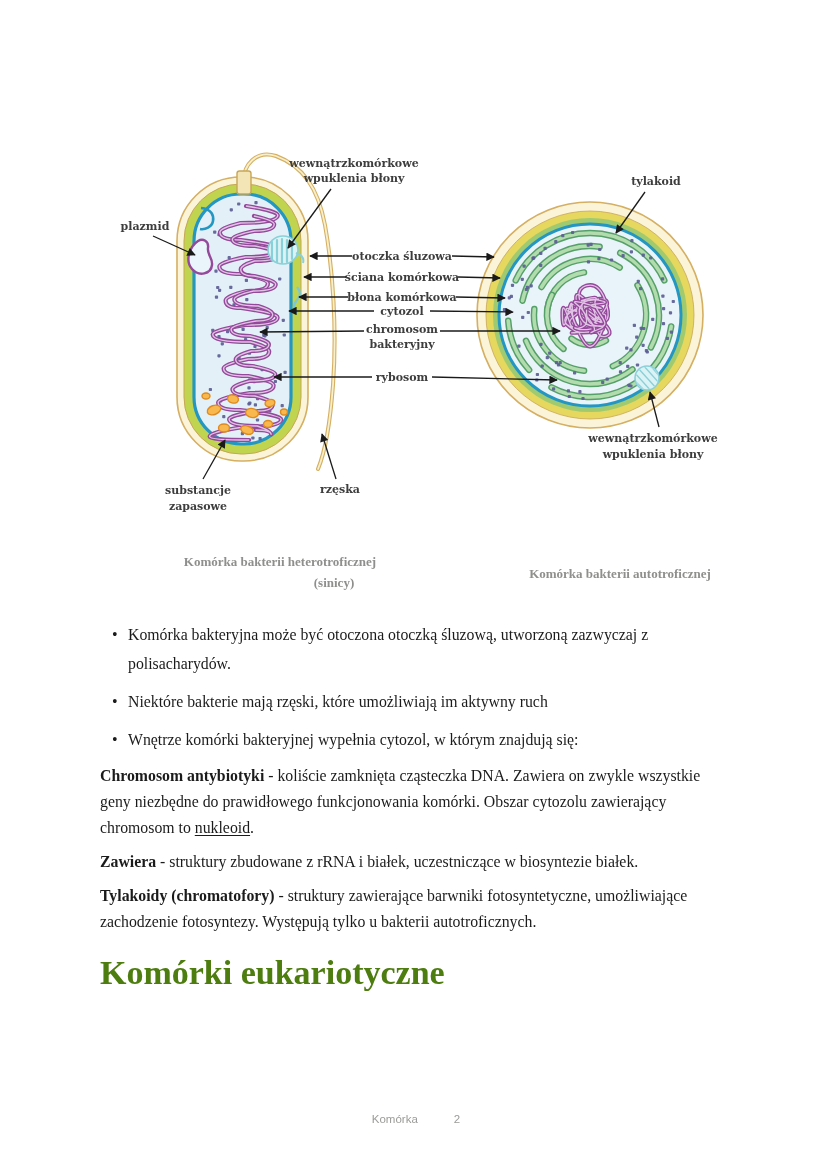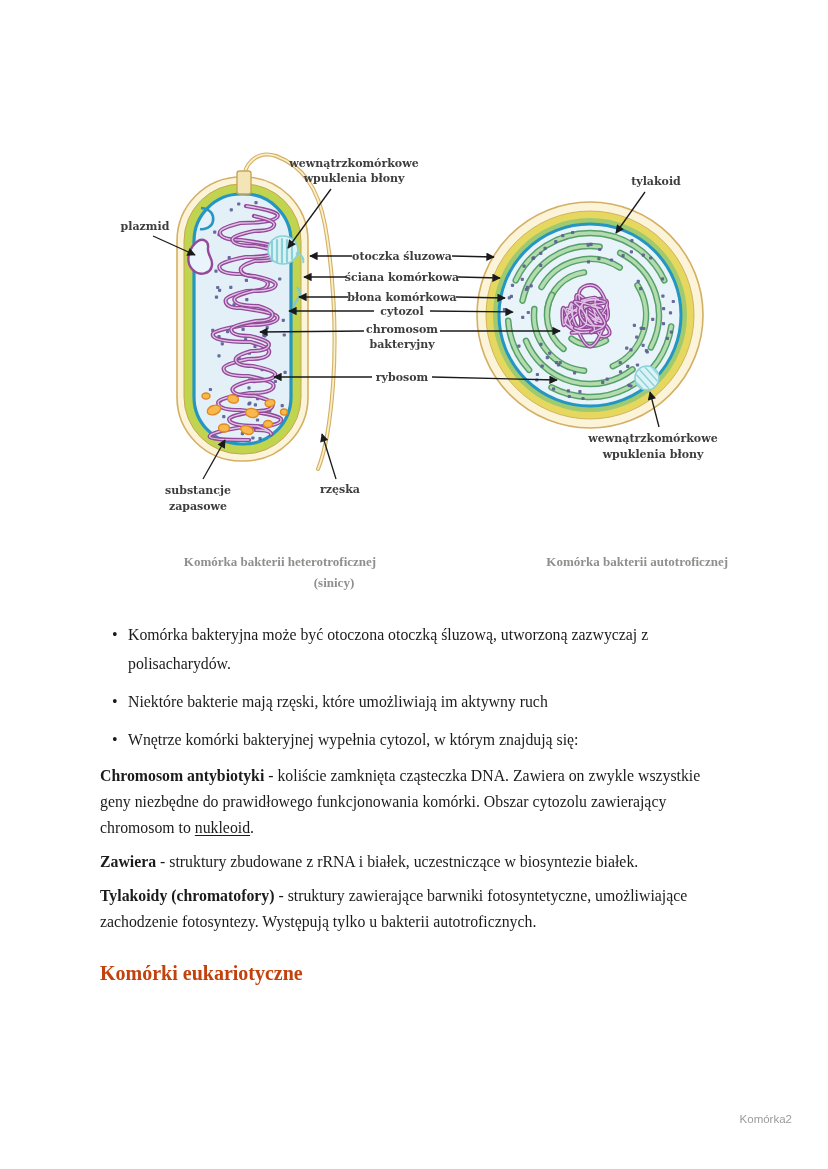--- a/index.html
+++ b/index.html
@@ -3,32 +3,32 @@
 <meta charset="utf-8">
 <style>
   html,body{margin:0;padding:0;background:#fff;}
   .page{position:relative;width:828px;height:1169px;background:#ffffff;overflow:hidden;
         font-family:"Liberation Serif", serif;color:#1b1b1b;}
   .diagram-svg{position:absolute;left:0;top:0;}
   .diagram-label{font-family:"DejaVu Serif", serif;font-weight:bold;font-size:11px;fill:#3d3d3d;}
   .captions{position:absolute;left:0;top:554px;width:828px;height:40px;
             font-family:"Liberation Serif", serif;font-weight:bold;font-size:13px;color:#8f8f8d;}
   .cap-left{position:absolute;left:170px;top:0;width:220px;text-align:center;}
-  .cap-right{position:absolute;left:512px;top:0;width:216px;text-align:right;}
+  .cap-right{position:absolute;left:512px;top:12px;width:216px;text-align:center;}
   .cap-sub{position:absolute;left:0;top:21px;width:668px;text-align:center;}
   .content{position:absolute;left:100px;top:612px;width:632px;font-size:15.8px;}
   .content ul{margin:8px 0 0 0;padding:0 0 0 28px;list-style:none;}
   .content li{position:relative;line-height:29px;margin:0 0 9px 0;}
   .content li::before{content:"\2022";position:absolute;left:-16px;top:0;font-size:16px;}
   .content p{margin:8px 0 0 0;line-height:26px;}
   .content p strong{font-weight:bold;}
   .content u{text-underline-offset:2px;}
-  .content h1{margin:22px 0 0 0;font-size:20px;line-height:32px;font-weight:bold;color:#c2410c;}
-  .footer{position:absolute;left:40px;right:36px;top:1113px;display:flex;justify-content:flex-end;
-          font-family:"Liberation Sans", sans-serif;font-size:11.5px;color:#9b9b99;}
+  .content h1{margin:22px 0 0 0;font-size:34px;line-height:32px;font-weight:bold;color:#4d7c0f;}
+  .footer{position:absolute;left:40px;right:36px;top:1113px;display:flex;justify-content:center;
+          font-family:"Liberation Sans", sans-serif;font-size:11.5px;color:#9b9b99;gap:36px;}
 </style>
 </head>
 <body>
 
 <div class="page">
 
   <svg id="diagram-svg" class="diagram-svg" width="828" height="546" viewBox="0 0 828 546">
     <defs>
       <marker id="ah" viewBox="0 0 10 10" refX="9" refY="5" markerWidth="7.5" markerHeight="6.5" orient="auto-start-reverse">
         <path d="M0,0 L10,5 L0,10 z" fill="#1a1a1a"></path>

